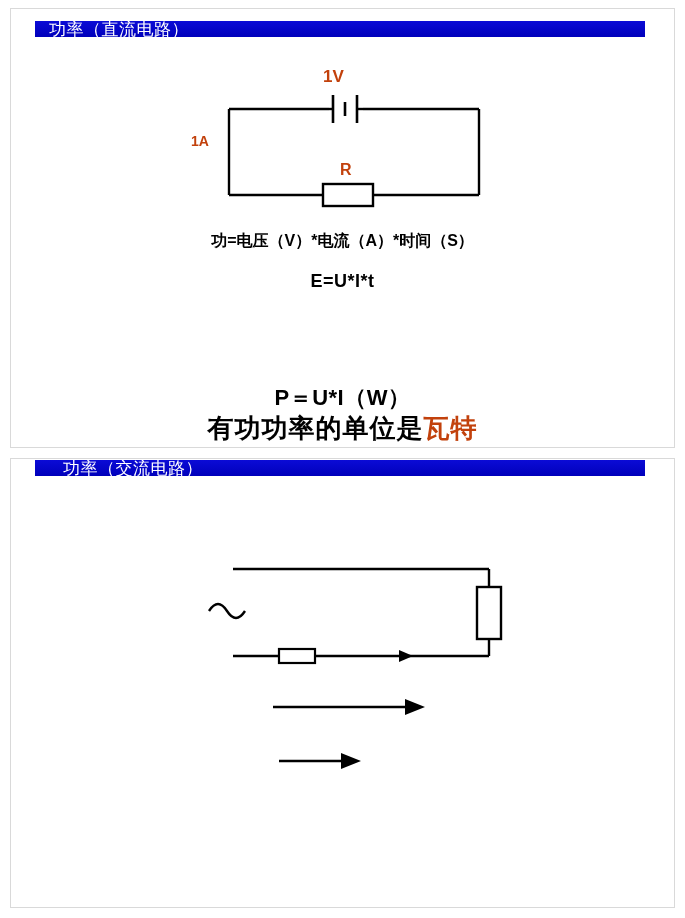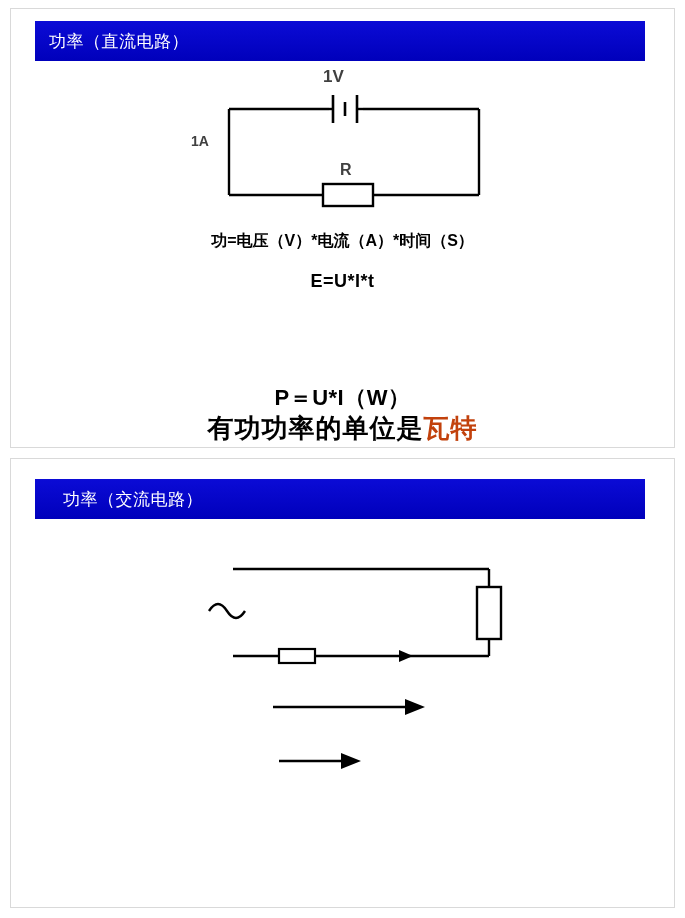--- a/index.html
+++ b/index.html
@@ -29,32 +29,32 @@
     overflow: hidden;
   }
   .slide-1 { height: 440px; margin-bottom: 10px; }
   .slide-2 { height: 450px; }
 
   .title-bar {
     position: absolute;
     left: 24px;
     top: 12px;
     width: 610px;
-    height: 40px;
+    height: 16px;
     background: #0000cd;
     background: linear-gradient(to bottom, #0b0bd6 0%, #0000bb 100%);
     color: #ffffff;
     display: flex;
     align-items: center;
     box-sizing: border-box;
     padding-left: 14px;
     font-size: 17px;
     letter-spacing: 0.5px;
   }
-  .slide-2 .title-bar { top: 20px; padding-left: 28px; }
+  .slide-2 .title-bar { top: 1px; padding-left: 28px; }
 
   .canvas {
     position: absolute;
     left: 0; top: 0; right: 0; bottom: 0;
   }
 
   svg { display: block; }
 
   .eq {
     position: absolute;
@@ -71,21 +71,21 @@
   .eq-5 {
     top: 402px;
     font-size: 26px;
     letter-spacing: 1px;
   }
   .eq-5 .hl { color: #c2410c; font-family: Liberation Serif, serif; }
 
   .lbl {
     position: absolute;
     font-weight: bold;
-    color: #404040;
+    color: #c2410c;
     white-space: nowrap;
   }
 </style>
 </head>
 <body>
 
 <div class="page">
 
   <div class="slide slide-1">
 

